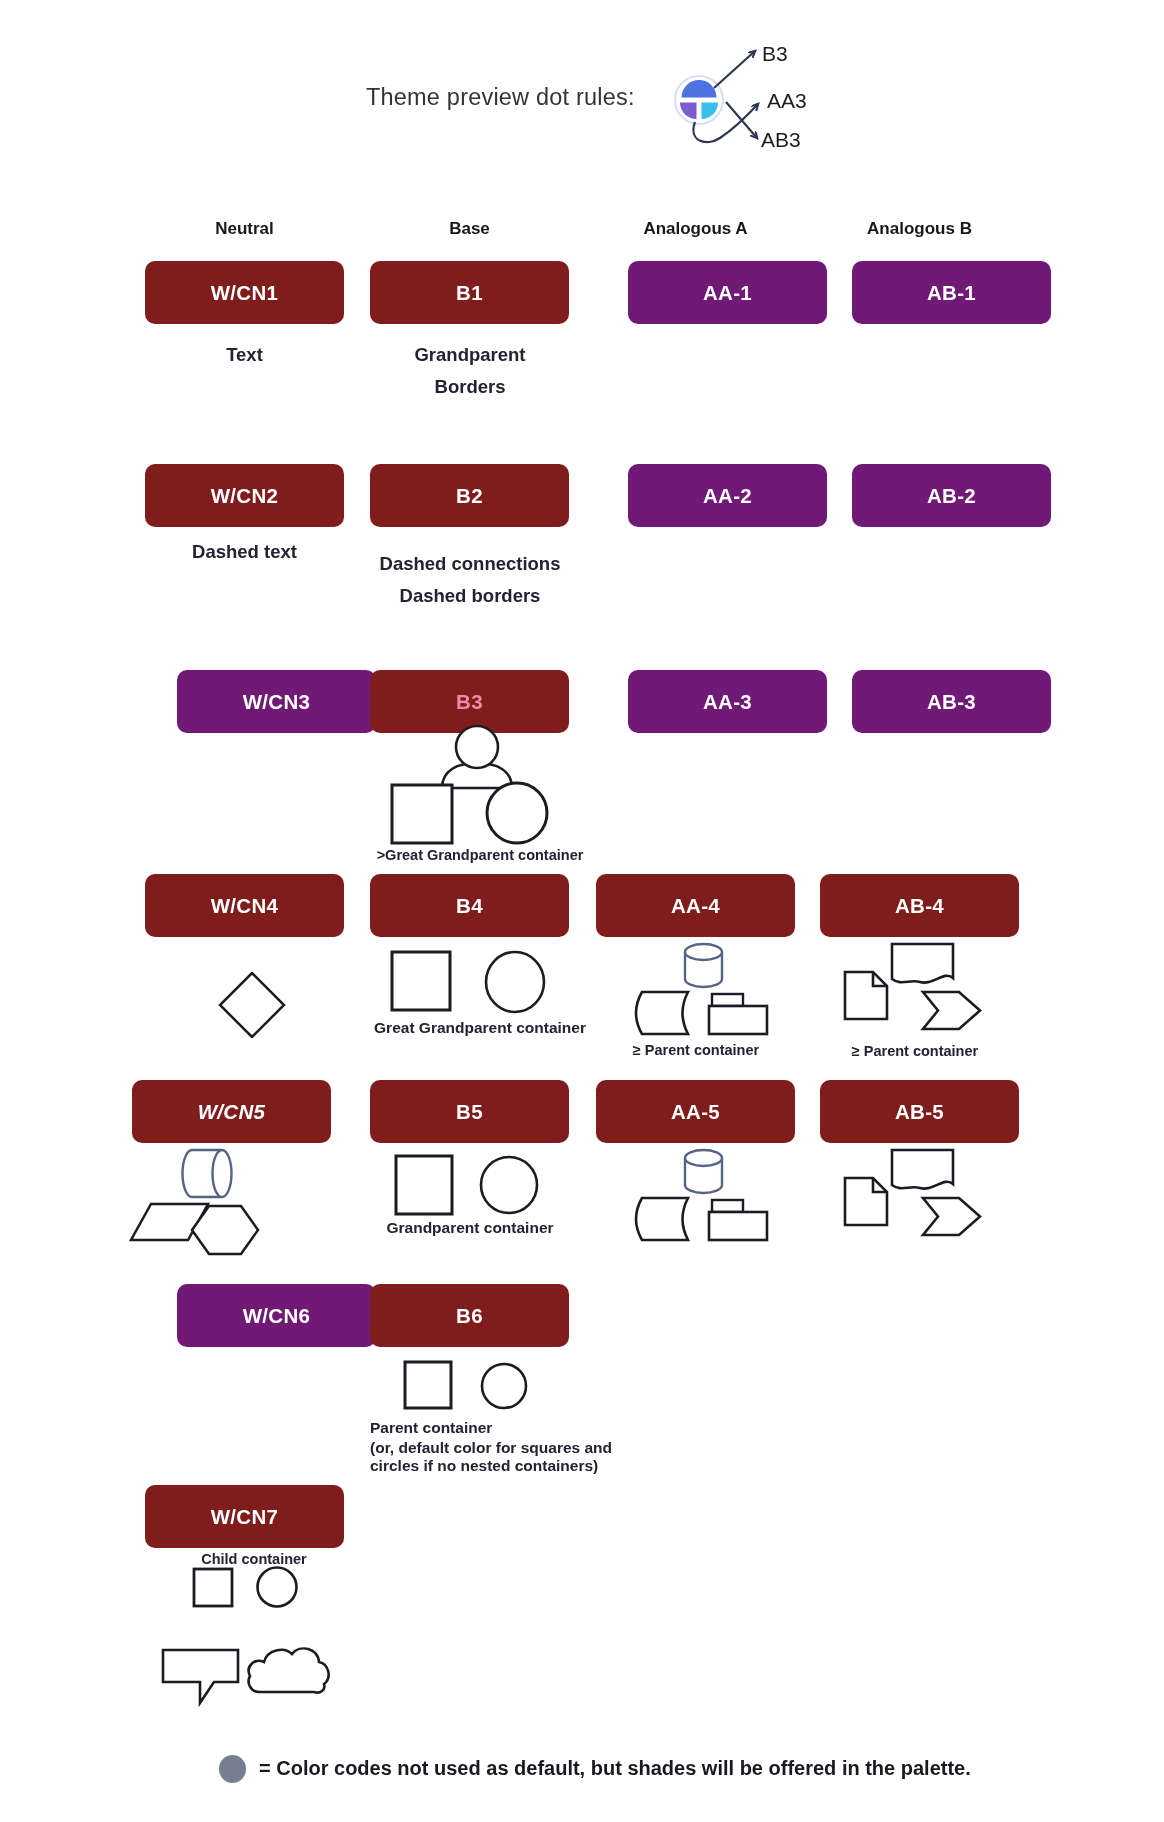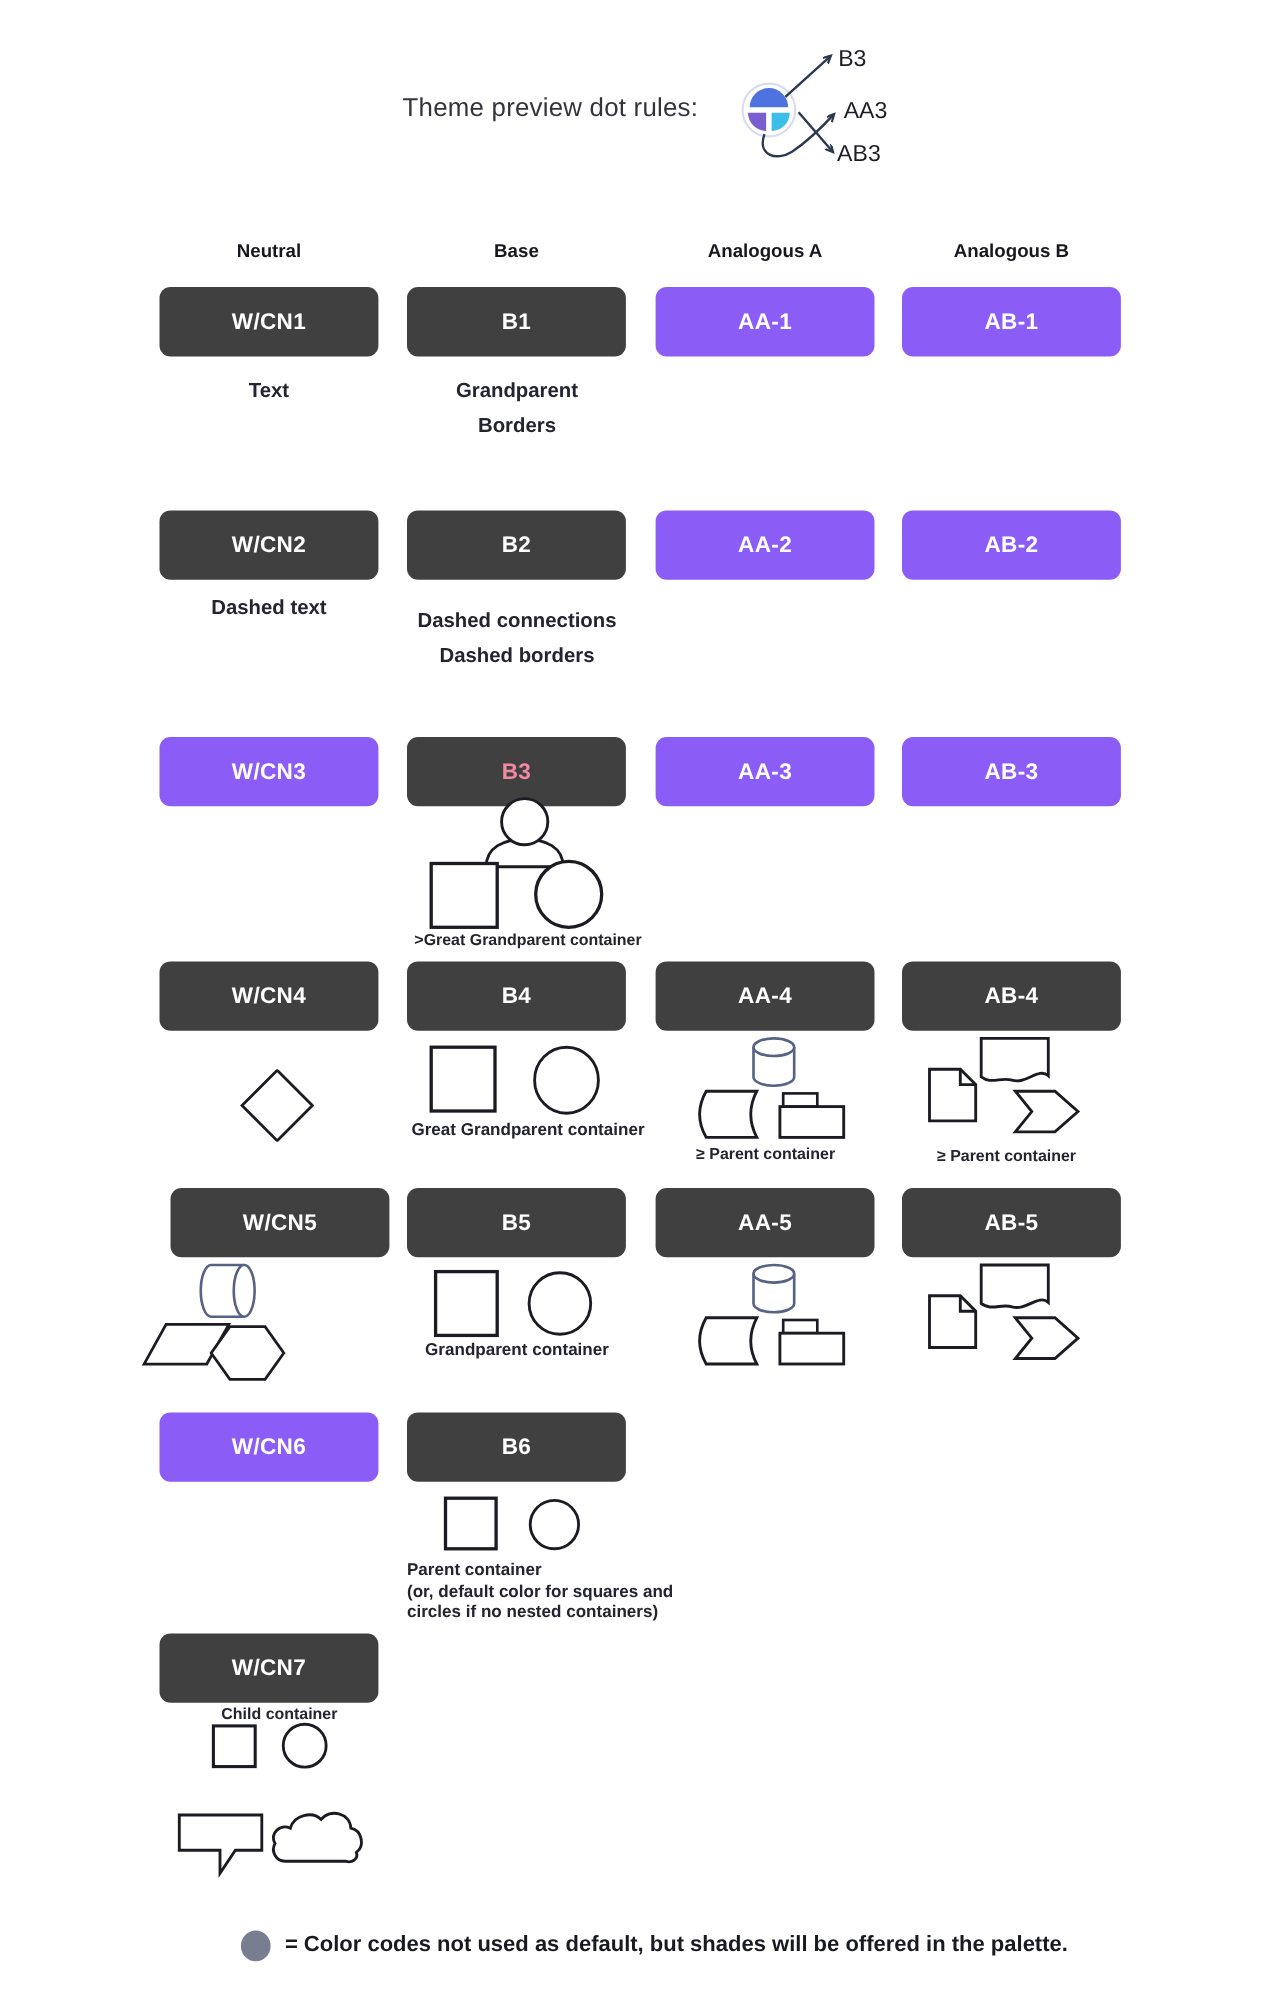--- a/index.html
+++ b/index.html
@@ -13,22 +13,22 @@
   }
   .dot-label{font-size:21px;font-weight:400;color:#1c1c24;white-space:nowrap;}
   .col-header{
     width:199px;text-align:center;font-size:17px;font-weight:700;color:#17171f;
   }
   .chip{
     width:199px;height:63px;border-radius:10px;
     display:flex;align-items:center;justify-content:center;
     font-size:20.5px;font-weight:700;color:#ffffff;letter-spacing:.3px;
   }
-  .chip.navy{background:#404040;}
-  .chip.gray{background:#8b5cf6;}
+  .chip.navy{background:#7f1d1d;}
+  .chip.gray{background:#701a75;margin-left:32px;}
   .chip.pink-text{color:#f289a2;}
   .caption{font-weight:700;color:#232331;text-align:center;}
   .cap-lg{font-size:18.5px;}
   .cap-md{font-size:15.5px;}
   .cap-sm{font-size:14.5px;}
   .left-align{text-align:left;}
   .legend-dot{
     width:27px;height:28px;border-radius:50%;background:#777e90;
   }
   .legend-text{font-size:20px;font-weight:700;color:#191922;white-space:nowrap;}
@@ -118,21 +118,21 @@
   <div class="abs caption cap-sm" style="left:596px;top:1042px;width:200px;">≥  Parent container</div>
 
   <svg class="abs" style="left:835px;top:936px;" width="155" height="100" viewBox="0 0 155 100">
     <path d="M 57,8 L 118,8 L 118,42 C 109,34 98,50 85,46 C 75,43 66,50 57,43 Z" fill="#ffffff" stroke="#1b1b23" stroke-width="2.6"></path>
     <path d="M 10,36 L 38,36 L 52,50 L 52,83 L 10,83 Z" fill="#ffffff" stroke="#1b1b23" stroke-width="2.6"></path>
     <path d="M 38,36 L 38,50 L 52,50" fill="none" stroke="#1b1b23" stroke-width="2.6"></path>
     <path d="M 88,56 L 124,56 L 145,74.5 L 124,93 L 88,93 L 103,74.5 Z" fill="#ffffff" stroke="#1b1b23" stroke-width="2.6"></path>
   </svg>
   <div class="abs caption cap-sm" style="left:815px;top:1043px;width:200px;">≥ Parent container</div>
 
-  <div class="abs chip navy" style="left:155px;top:1080px;">W/CN5</div>
+  <div class="abs chip navy" style="left:132px;top:1080px;font-style:italic;">W/CN5</div>
   <div class="abs chip navy" style="left:370px;top:1080px;">B5</div>
   <div class="abs chip navy" style="left:596px;top:1080px;">AA-5</div>
   <div class="abs chip navy" style="left:820px;top:1080px;">AB-5</div>
 
   <svg class="abs" style="left:128px;top:1148px;" width="160" height="110" viewBox="0 0 160 110">
     <path d="M 94,2 L 64,2 A 9.5 23.5 0 0 0 64,49 L 94,49" fill="#ffffff" stroke="#566384" stroke-width="2.4"></path>
     <ellipse cx="94" cy="25.5" rx="9.5" ry="23.5" fill="#ffffff" stroke="#566384" stroke-width="2.4"></ellipse>
     <path d="M 23,56 L 80,56 L 60,92 L 3,92 Z" fill="#ffffff" stroke="#1b1b23" stroke-width="2.5"></path>
     <path d="M 81,58 L 113,58 L 130,82 L 113,106 L 81,106 L 64,82 Z" fill="#ffffff" stroke="#1b1b23" stroke-width="2.5"></path>
   </svg>

